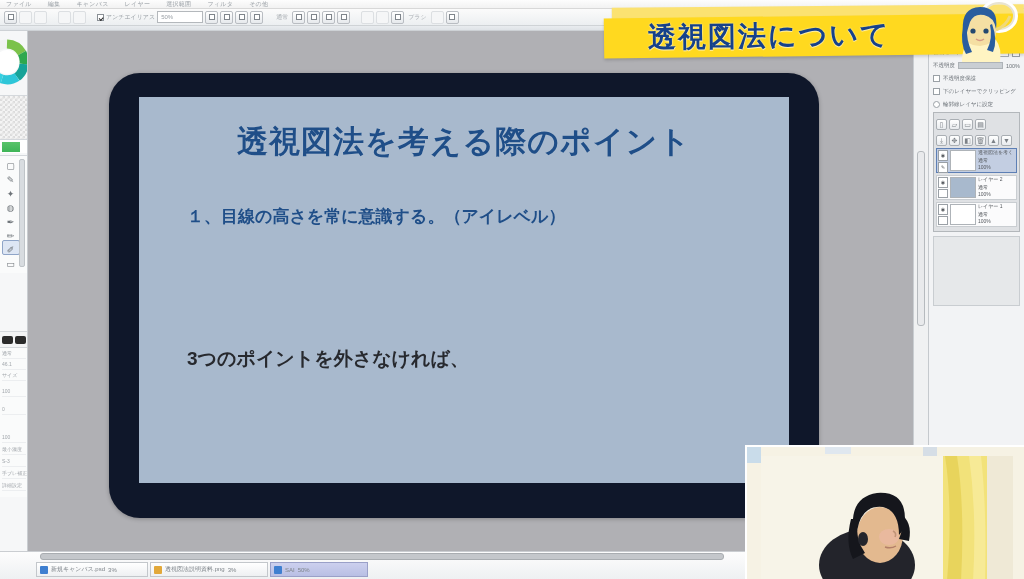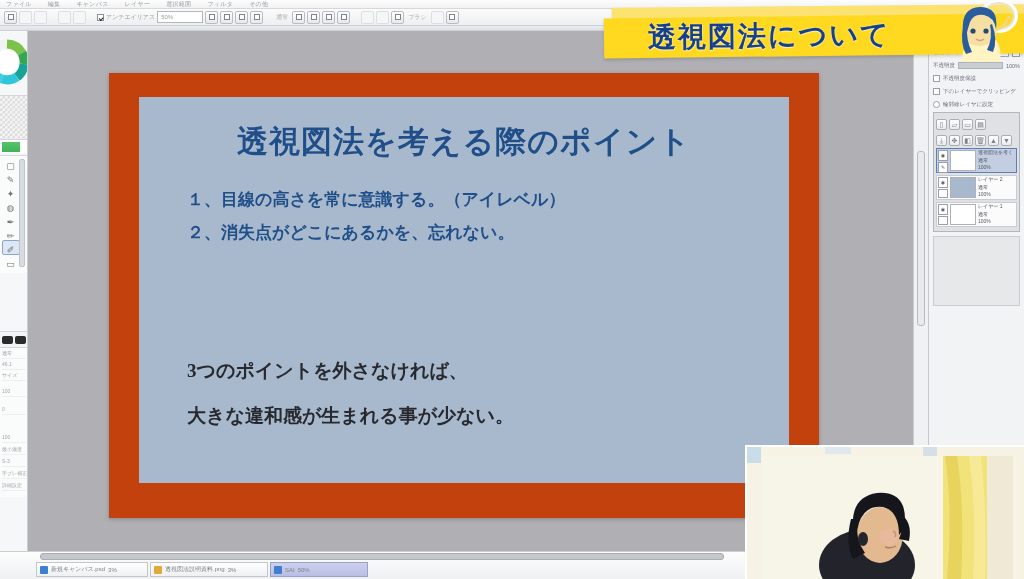--- a/index.html
+++ b/index.html
@@ -126,54 +126,54 @@
   }
 
   
   .canvasarea {
     position: absolute; left: 28px; top: 31px; right: 96px; bottom: 28px;
     background: #b0b0b4; overflow: hidden;
   }
   .paper {
     position: absolute; left: 81px; top: 42px;
     width: 710px; height: 445px;
-    background: #c2410c;
+    background: #0f172a;
     box-shadow: 0 1px 4px rgba(0,0,0,.25);
+    border-radius: 31px;
   }
   .slide {
     position: absolute; left: 30px; top: 24px;
     width: 650px; height: 386px;
     background: #a8b9cd;
   }
   .slide-title {
     position: absolute; left: 0; right: 0; top: 24px;
     text-align: center;
     font-size: 31px; font-weight: 700; color: #1f4e88;
     letter-spacing: 1px;
     text-shadow: 0 0 1px rgba(255,255,255,.35);
     font-family: "DejaVu Sans", "Liberation Sans", sans-serif;
   }
   .slide-points {
-    position: absolute; left: 48px; top: 86px; right: 20px;
+    position: absolute; left: 48px; top: 103px; right: 20px;
   }
   .slide-points li {
     list-style: none;
     font-size: 17px; font-weight: 700; color: #1f4e88;
     line-height: 1.92;
     white-space: nowrap;
     font-family: "DejaVu Sans", "Liberation Sans", sans-serif;
   }
   .slide-concl {
     position: absolute; left: 48px; top: 245px; right: 20px;
   }
   .slide-concl div {
     font-size: 19px; font-weight: 700; color: #27292e;
     line-height: 1.75; white-space: nowrap;
-    font-family: Liberation Serif, serif;
-    margin-top: 12px;
+    font-family: Liberation Sans, sans-serif;
   }
   .canvas-scroll-v {
     position: absolute; right: 3px; top: 120px;
     width: 8px; height: 175px;
     background: #e9eaec; border: 1px solid #b6babe; border-radius: 3px;
   }
   .canvas-gutter {
     position: absolute; right: 0; top: 0; bottom: 0; width: 15px;
     background: #f0f1f2; border-left: 1px solid #c9cdd1;
   }
@@ -438,26 +438,24 @@
   </div>
 
   <div class="canvasarea">
     <div class="paper">
       <div class="slide">
 
         <div class="slide-title">透視図法を考える際のポイント</div>
 
         <ul class="slide-points">
           <li>１、目線の高さを常に意識する。（アイレベル）</li>
-          <li>２、消失点がどこにあるかを、忘れない。</li>
         </ul>
 
         <div class="slide-concl">
           <div>3つのポイントを外さなければ、</div>
-          <div>大きな違和感が生まれる事が少ない。</div>
         </div>
 
       </div>
     </div>
     <div class="canvas-gutter"></div>
     <div class="canvas-scroll-v"></div>
   </div>
 
   <div class="rightpanel">
 

